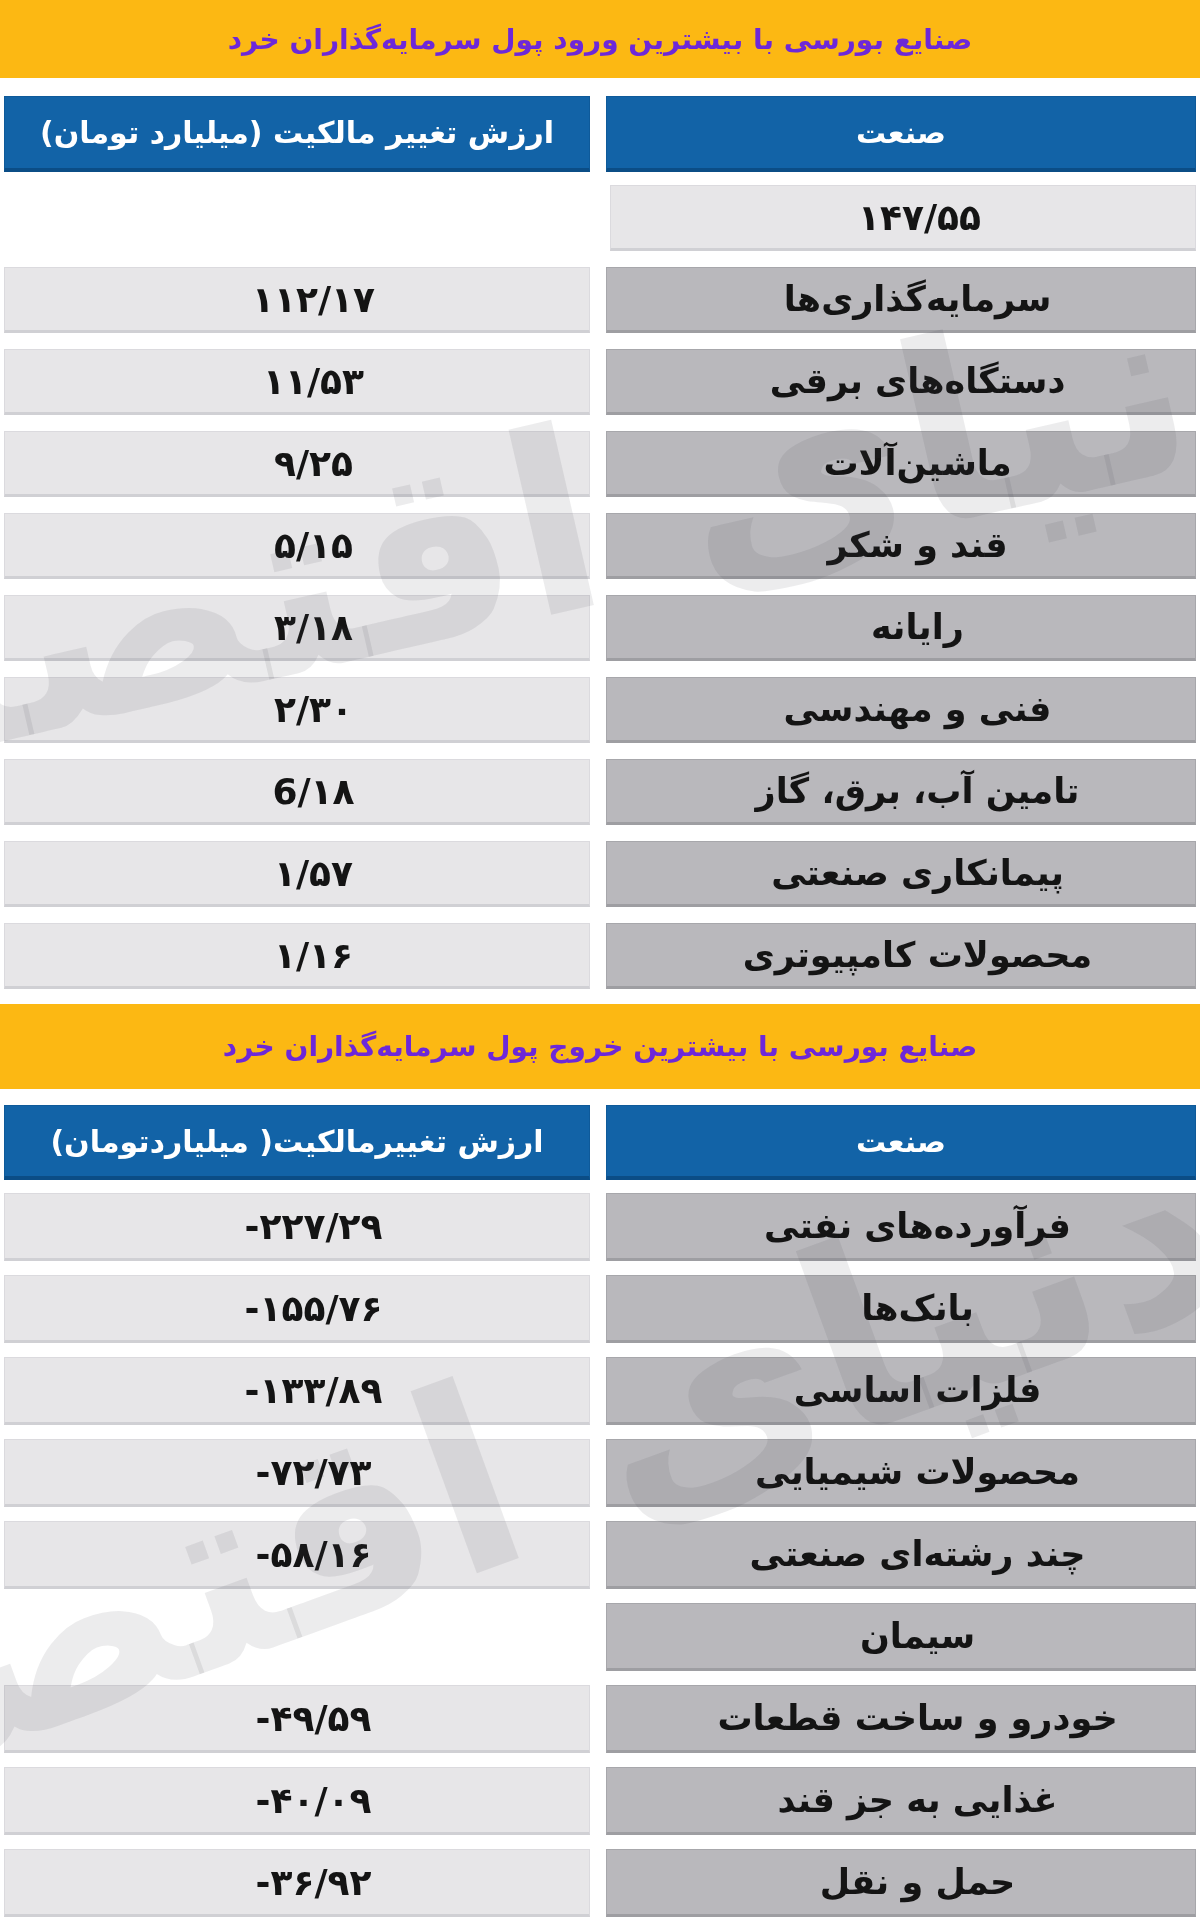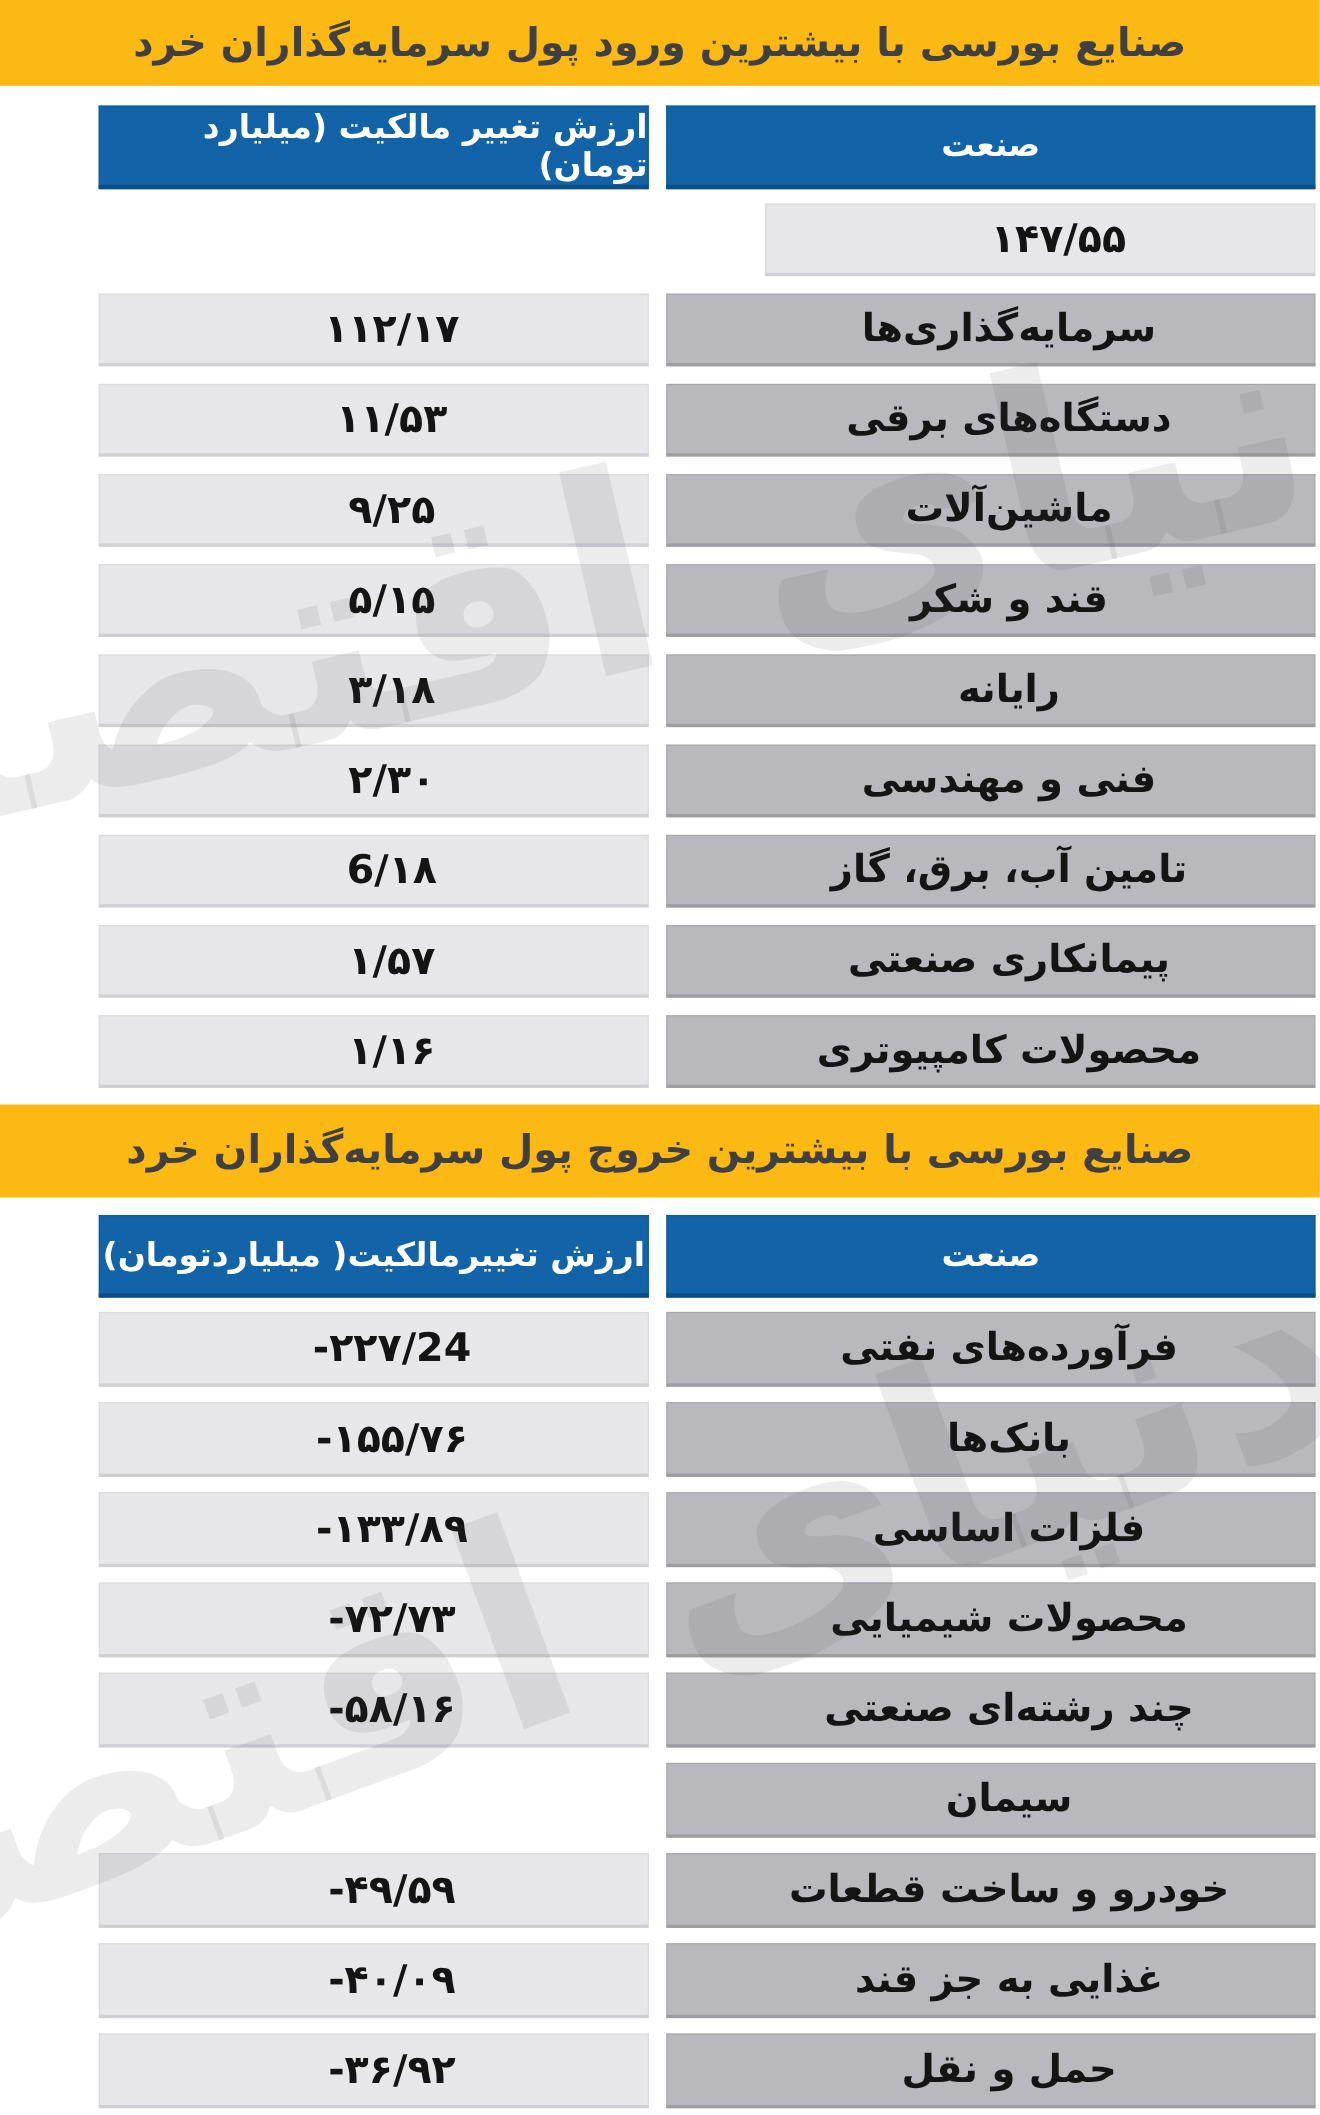--- a/index.html
+++ b/index.html
@@ -28,22 +28,22 @@
   .t2 { height: 913px; margin-top: 15px; }
 
   
   .band {
     height: 78px;
     background: #FCB813;
     display: flex;
     align-items: center;
     justify-content: center;
     font-weight: bold;
-    font-size: 36px;
-    color: #404040;
+    font-size: 28px;
+    color: #6d28d9;
     letter-spacing: -0.5px;
   }
   .t2 .band { height: 85px; }
 
   
   .hrow {
     display: flex;
     gap: 16px;
     padding: 0 4px;
     margin-top: 18px;
@@ -58,21 +58,21 @@
     color: #ffffff;
     font-weight: bold;
     font-size: 30px;
     display: flex;
     align-items: center;
     justify-content: center;
   }
   .t2 .hcell { height: 75px; }
 
   .c-ind { width: 590px; }  
-  .c-val { width: 500px; }  
+  .c-val { width: 586px; text-align: center; }  
 
   
   .drow {
     display: flex;
     gap: 16px;
     padding: 0 4px;
     margin-top: 16px;
   }
   .t1 .drow { height: 66px; }
   .t2 .drow { height: 68px; margin-top: 14px; }
@@ -206,21 +206,21 @@
     <header class="band">صنایع بورسی با بیشترین خروج پول سرمایه‌گذاران خرد</header>
 
     <div class="hrow">
       <div class="hcell c-ind">صنعت</div>
       <div class="hcell c-val">ارزش تغییرمالکیت( میلیاردتومان)</div>
     </div>
 
     <div class="drow">
       <div class="dcell ind c-ind">فرآورده‌های نفتی</div>
       <div class="dcell val c-val">
-          <span class="num">-۲۲۷/24</span>
+          <span class="num">-۲۲۷/۲۹</span>
         </div>
     </div>
     <div class="drow">
       <div class="dcell ind c-ind">بانک‌ها</div>
       <div class="dcell val c-val">
           <span class="num">-۱۵۵/۷۶</span>
         </div>
     </div>
     <div class="drow">
       <div class="dcell ind c-ind">فلزات اساسی</div>

